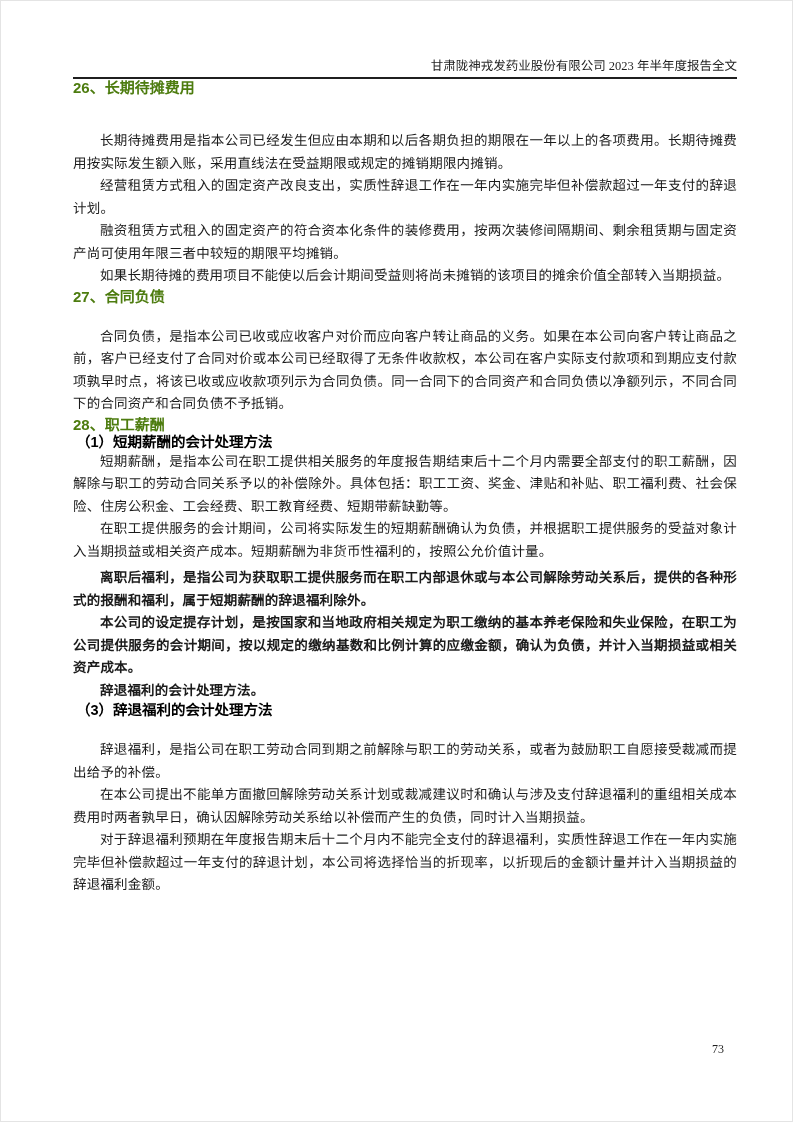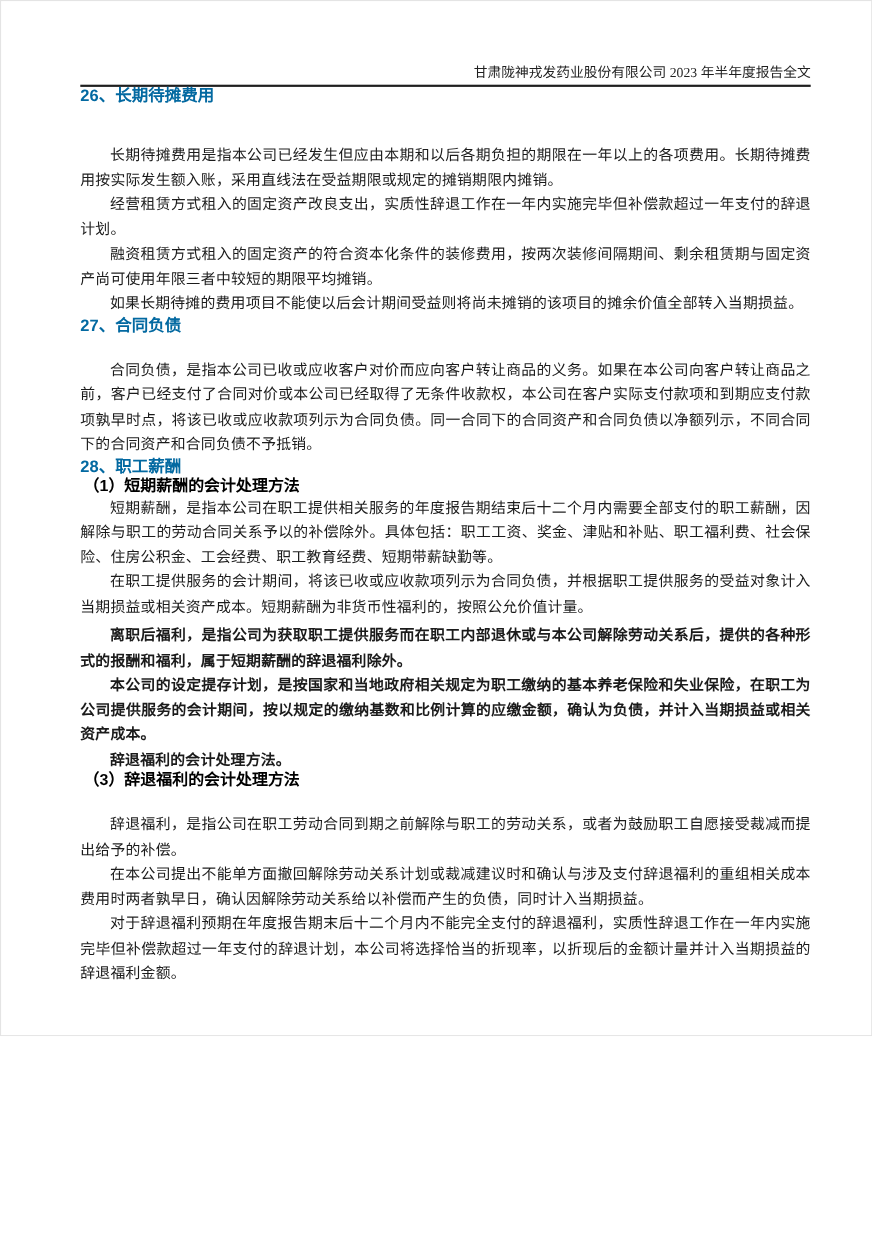--- a/index.html
+++ b/index.html
@@ -3,21 +3,21 @@
 <meta charset="utf-8">
 <style>
   html, body {
     margin: 0;
     padding: 0;
     background: #ffffff;
   }
   .page {
     position: relative;
     width: 793px;
-    height: 942px;
+    height: 1122px;
     margin: 0 auto;
     background: #ffffff;
     box-sizing: border-box;
     border: 1px solid #e4e4e4;
     color: #1b1b1b;
     font-family: "Liberation Serif", "DejaVu Serif", serif;
     overflow: hidden;
   }
   .content {
     padding: 0 55px 0 72px; 
@@ -27,21 +27,21 @@
     border-bottom: 2px solid #1f1f1f;
     text-align: right;
     font-size: 12.5px;
     line-height: 16px;
     color: #1f1f1f;
   }
   h2.sec-heading {
     font-family: "Liberation Sans", "DejaVu Sans", sans-serif;
     font-size: 15px;
     font-weight: bold;
-    color: #0369a1;
+    color: #4d7c0f;
     margin: 0;
     line-height: 18px;
   }
   h3.sub-heading {
     font-family: "Liberation Sans", "DejaVu Sans", sans-serif;
     font-size: 14.5px;
     font-weight: bold;
     color: #000000;
     margin: 0;
     line-height: 17px;
@@ -97,21 +97,21 @@
     <h2 class="sec-heading h-27">27、合同负债</h2>
     <div class="sec-body b-27">
       <p>合同负债，是指本公司已收或应收客户对价而应向客户转让商品的义务。如果在本公司向客户转让商品之前，客户已经支付了合同对价或本公司已经取得了无条件收款权，本公司在客户实际支付款项和到期应支付款项孰早时点，将该已收或应收款项列示为合同负债。同一合同下的合同资产和合同负债以净额列示，不同合同下的合同资产和合同负债不予抵销。</p>
     </div>
 
     <h2 class="sec-heading h-28">28、职工薪酬</h2>
 
     <h3 class="sub-heading h-28-1">（1）短期薪酬的会计处理方法</h3>
     <div class="sec-body b-28-1">
       <p>短期薪酬，是指本公司在职工提供相关服务的年度报告期结束后十二个月内需要全部支付的职工薪酬，因解除与职工的劳动合同关系予以的补偿除外。具体包括：职工工资、奖金、津贴和补贴、职工福利费、社会保险、住房公积金、工会经费、职工教育经费、短期带薪缺勤等。</p>
-      <p>在职工提供服务的会计期间，将该已收或应收款项列示为合同负债，并根据职工提供服务的受益对象计入当期损益或相关资产成本。短期薪酬为非货币性福利的，按照公允价值计量。</p>
+      <p>在职工提供服务的会计期间，公司将实际发生的短期薪酬确认为负债，并根据职工提供服务的受益对象计入当期损益或相关资产成本。短期薪酬为非货币性福利的，按照公允价值计量。</p>
     </div>
 
     <div class="sec-body b-28-2">
       <p>离职后福利，是指公司为获取职工提供服务而在职工内部退休或与本公司解除劳动关系后，提供的各种形式的报酬和福利，属于短期薪酬的辞退福利除外。</p>
       <p>本公司的设定提存计划，是按国家和当地政府相关规定为职工缴纳的基本养老保险和失业保险，在职工为公司提供服务的会计期间，按以规定的缴纳基数和比例计算的应缴金额，确认为负债，并计入当期损益或相关资产成本。</p>
       <p>辞退福利的会计处理方法。</p>
     </div>
 
     <h3 class="sub-heading h-28-3">（3）辞退福利的会计处理方法</h3>
     <div class="sec-body b-28-3">

